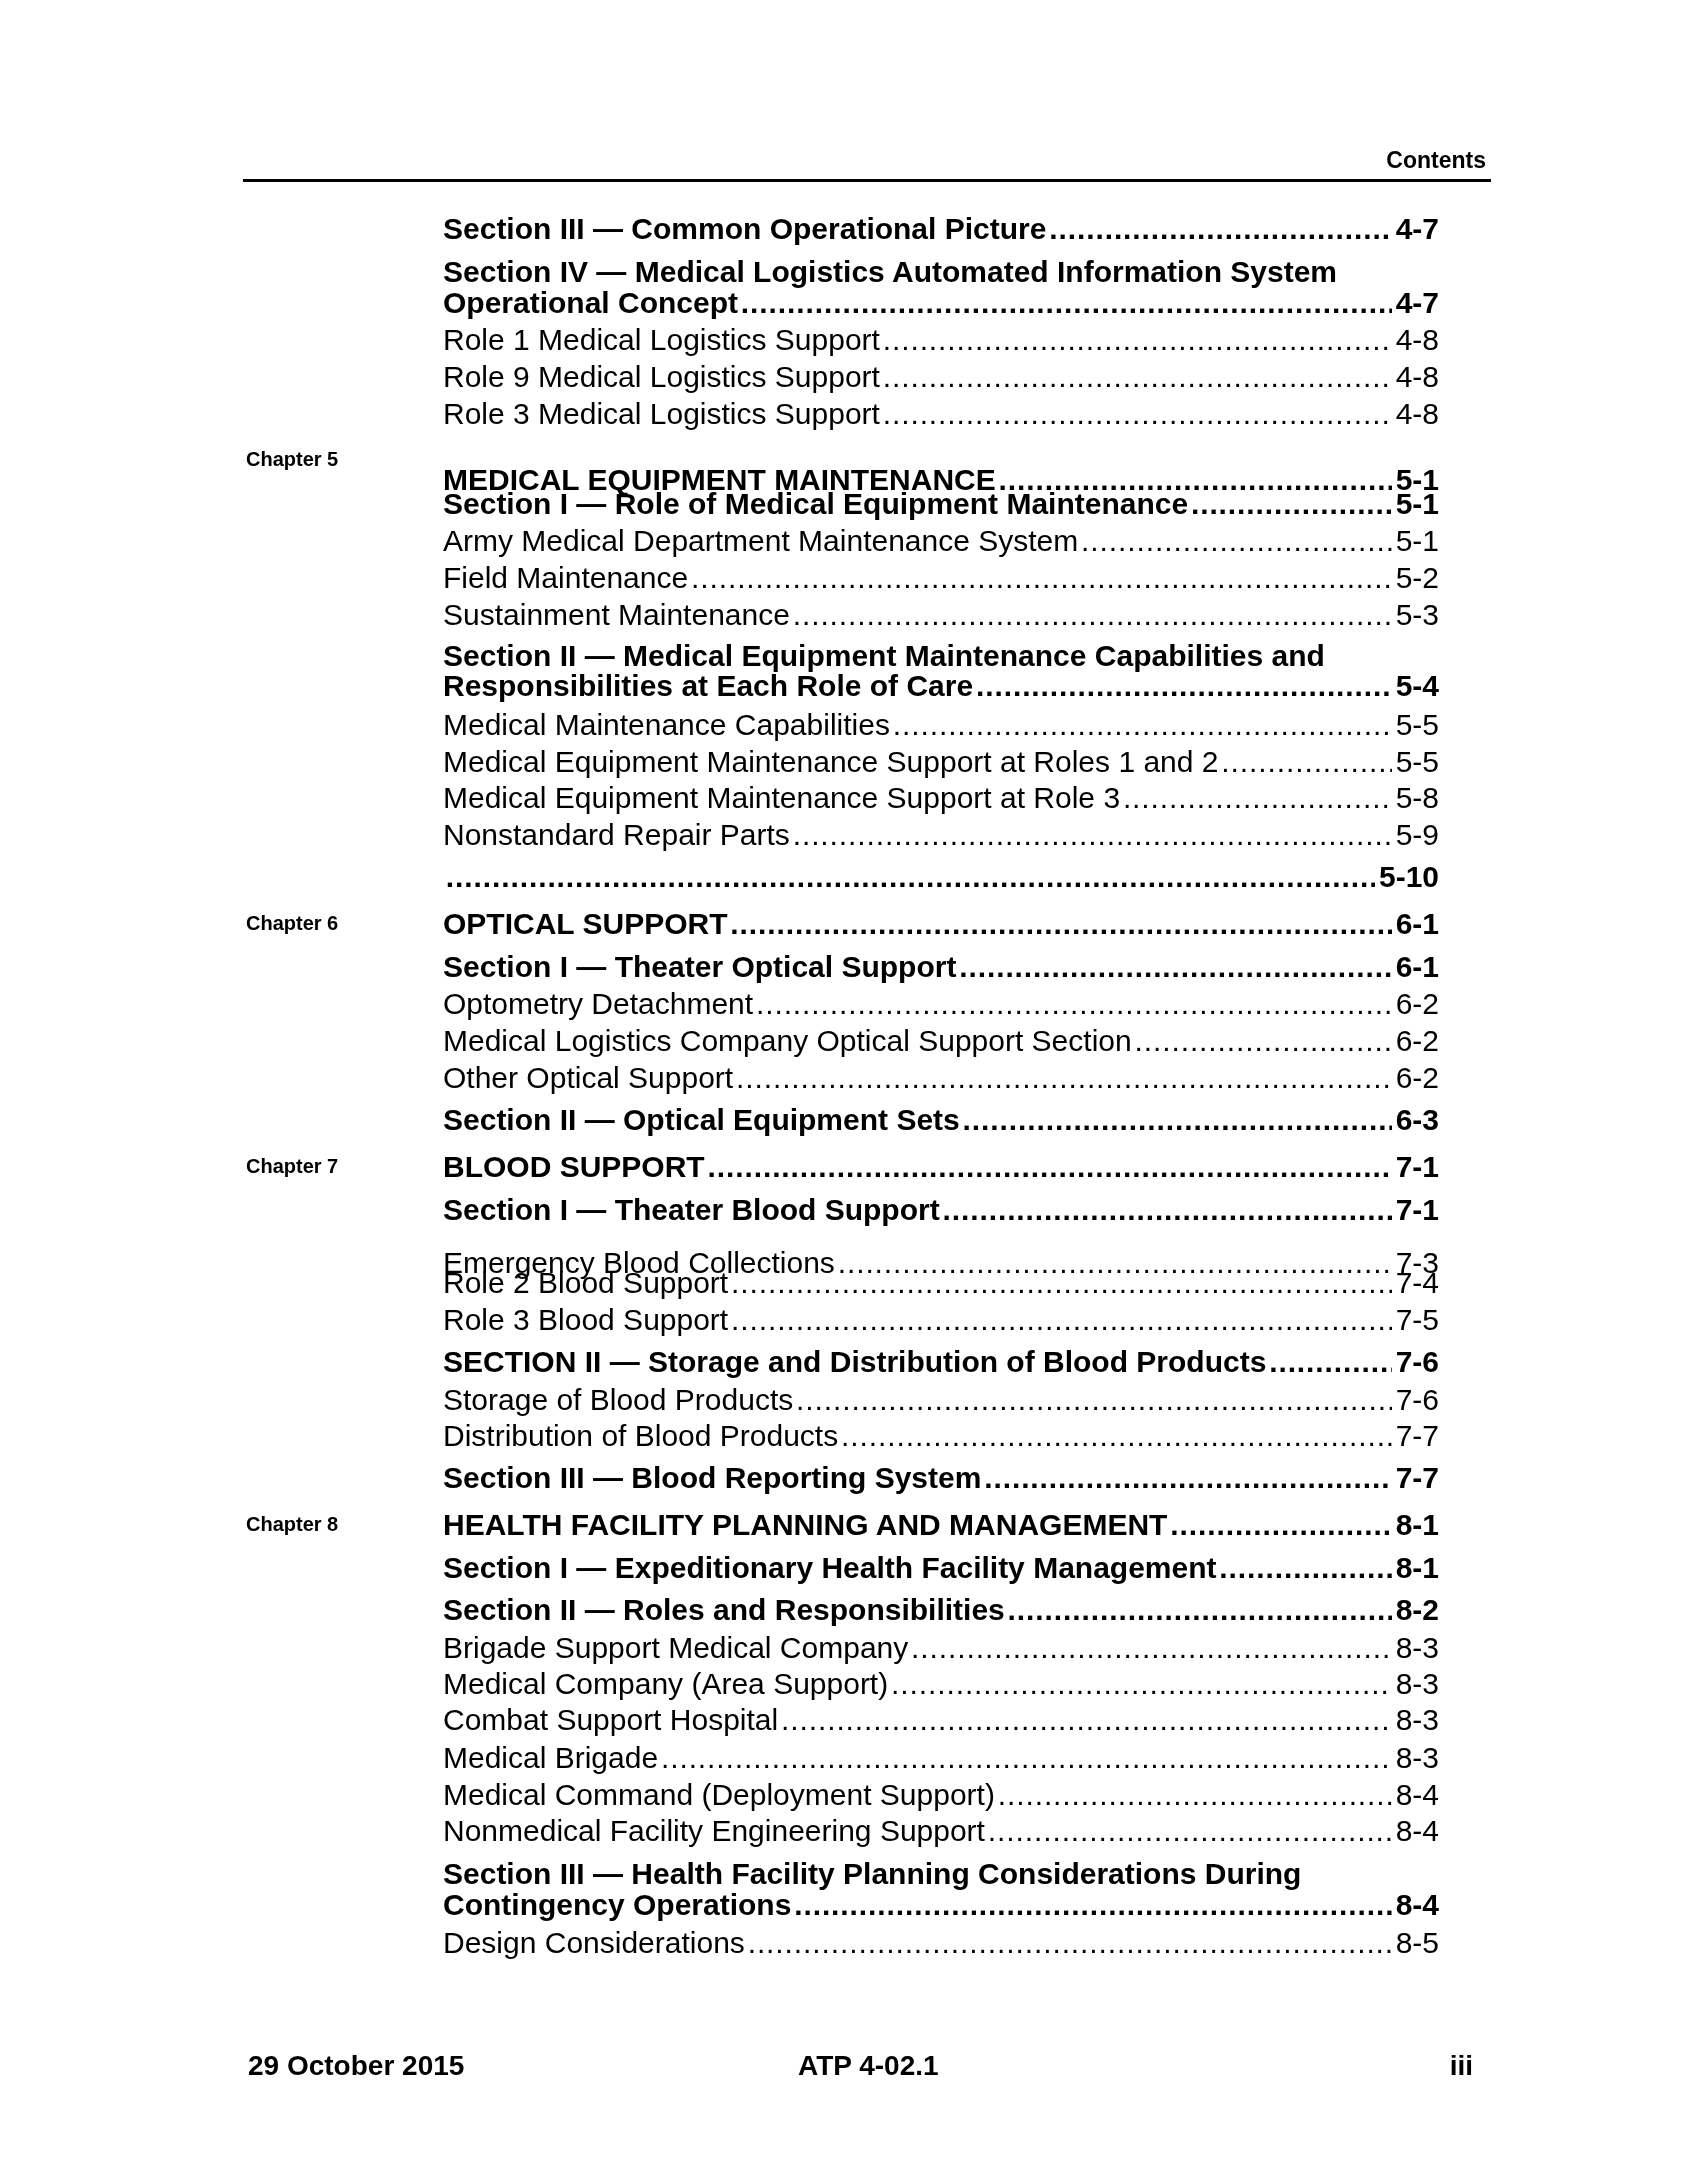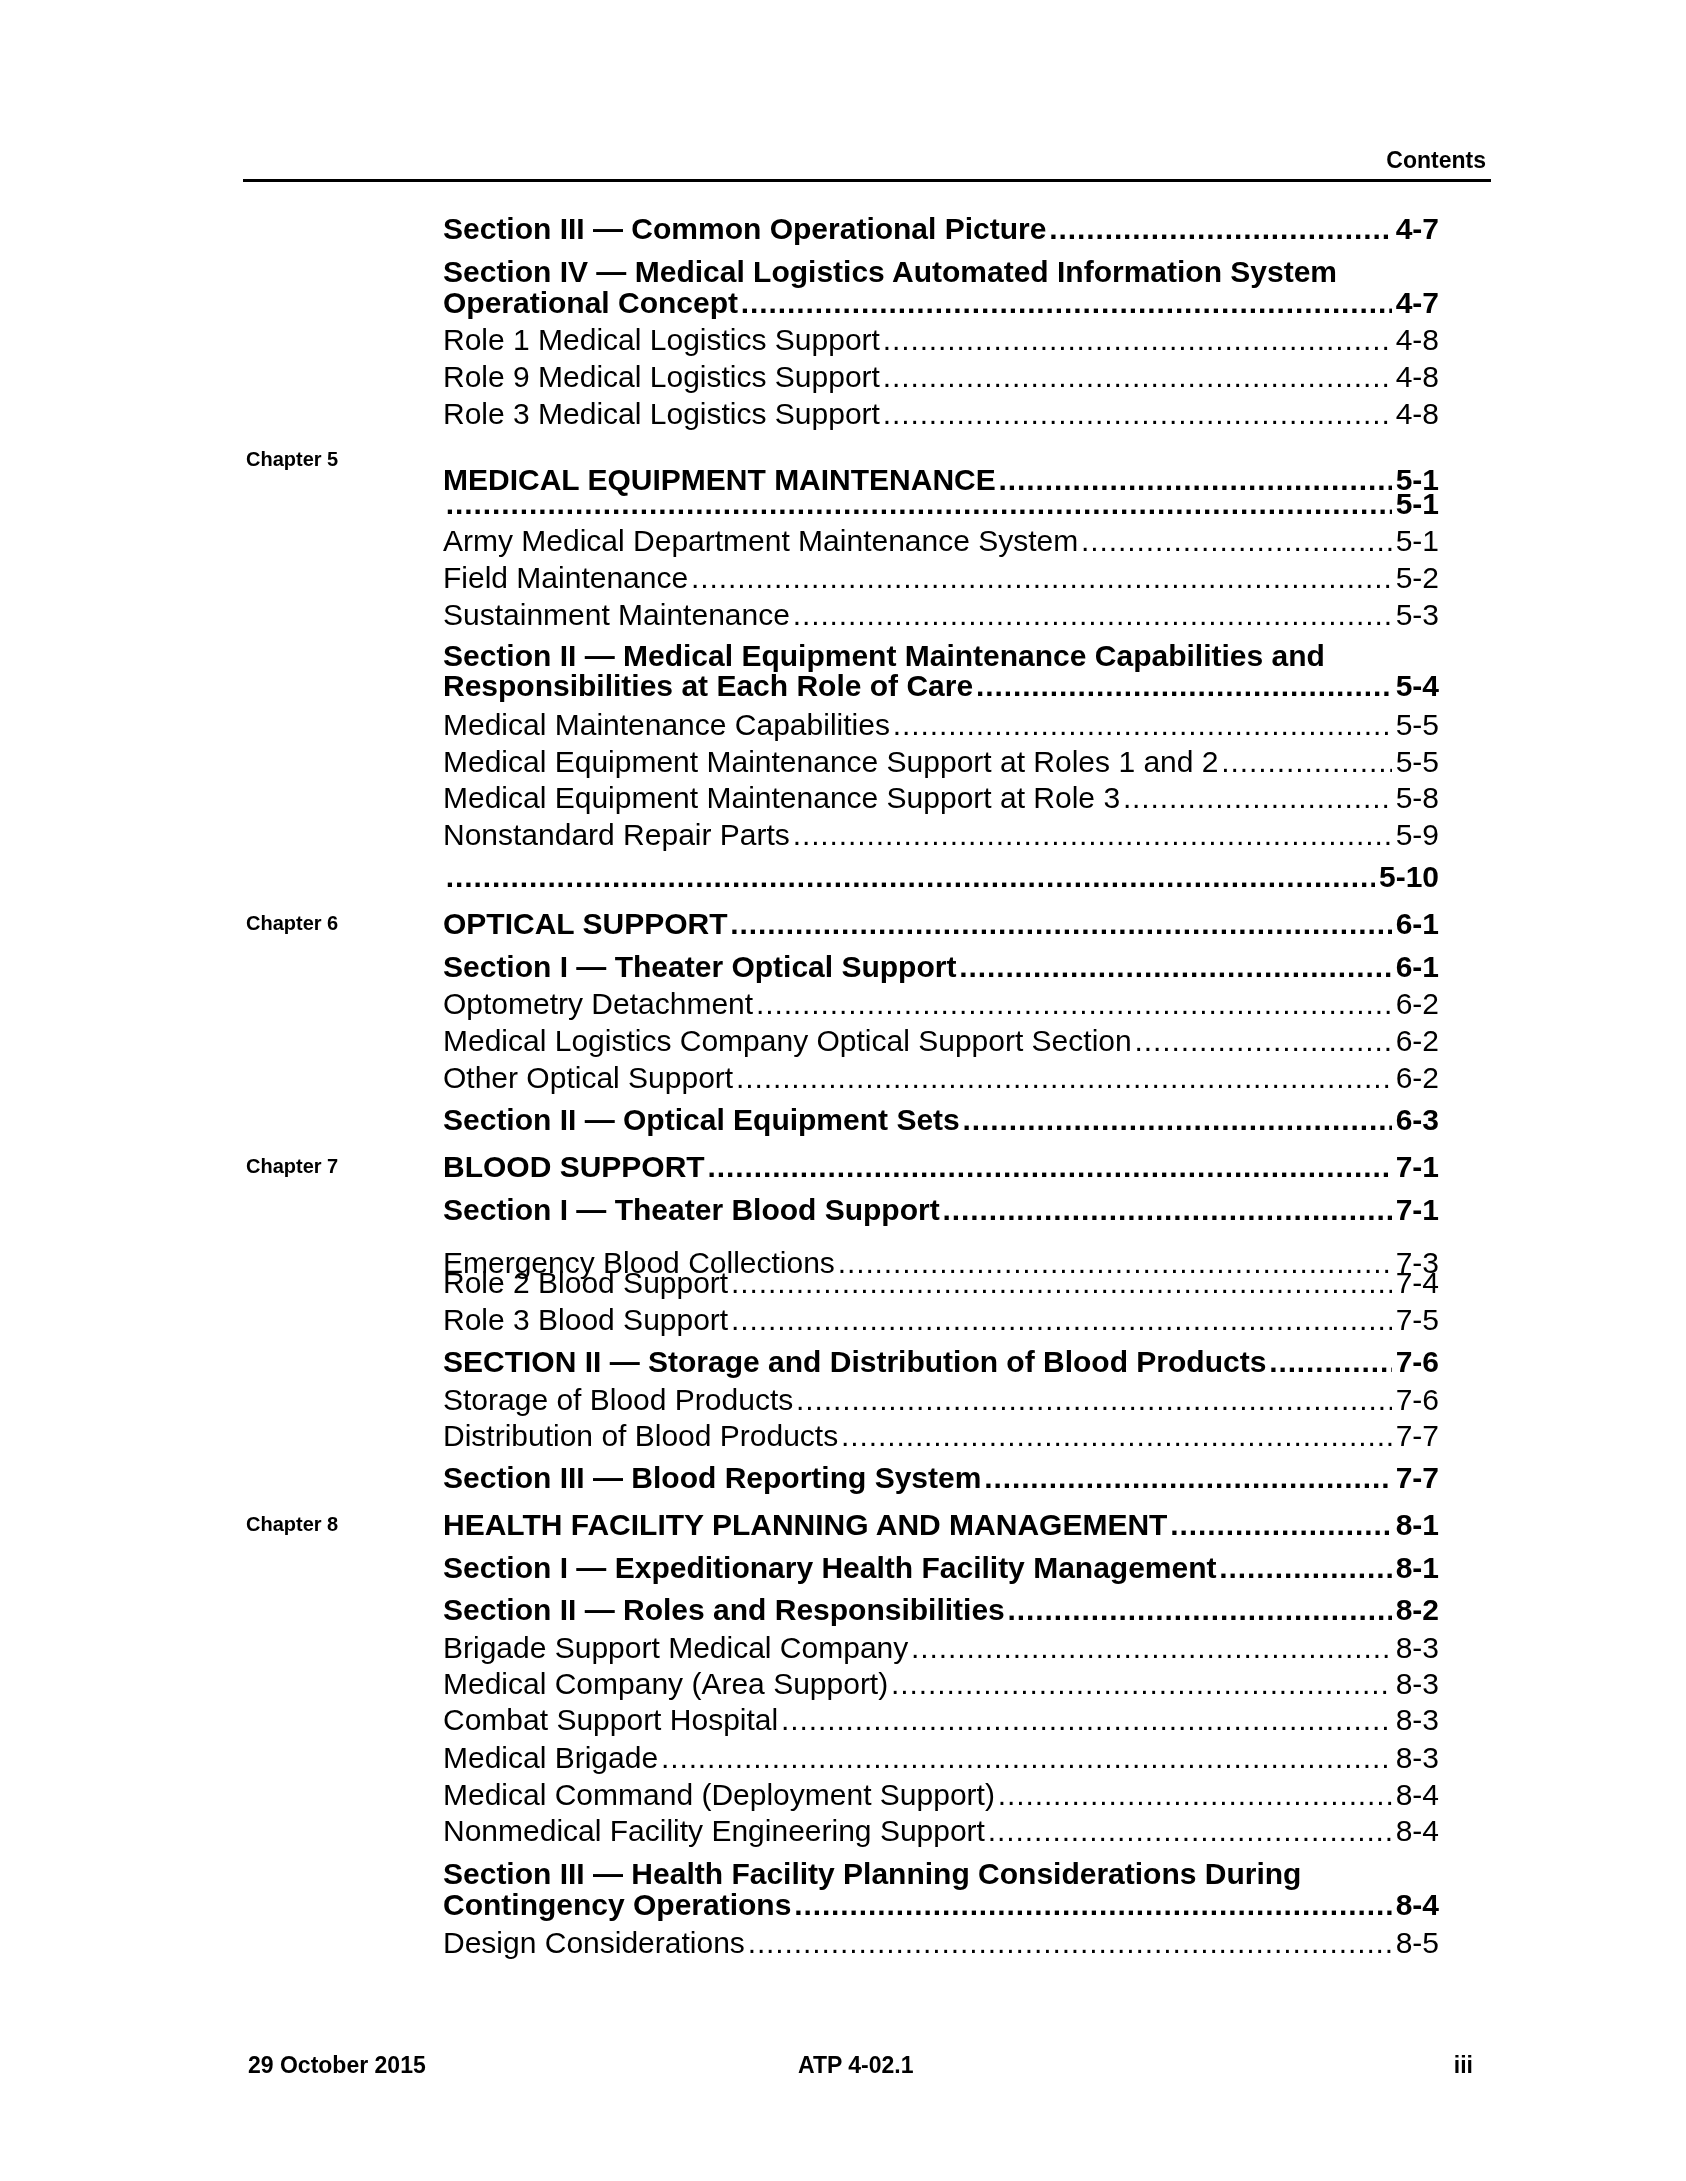--- a/index.html
+++ b/index.html
@@ -8,21 +8,21 @@
   .hdr-title { position: absolute; right: 200px; top: 147px; font-size: 23px; font-weight: bold; line-height: 27.5px; }
   .hdr-rule { position: absolute; left: 243px; top: 179px; width: 1248px; height: 2.8px; background: #000; }
   .row { position: absolute; left: 443px; width: 996px; height: 31px; line-height: 31px;
          font-size: 30px; display: flex; align-items: baseline; white-space: nowrap; }
   .row.bold { font-weight: bold; }
   .row .label { flex: 0 0 auto; }
   .row .leader { flex: 1 1 auto; overflow: hidden; margin: 0 3.7px 0 2.8px; letter-spacing: 0.9px; color: #000; }
   .row .leader::before { content: "........................................................................................................................................................................................................................................................"; }
   .row .page { flex: 0 0 auto; }
   .chapter { position: absolute; left: 246px; height: 31px; line-height: 31px; font-size: 20px; font-weight: bold; white-space: nowrap; }
-  .footer { position: absolute; top: 2052px; font-size: 23px; font-weight: bold; line-height: 27.5px; white-space: nowrap; }
+  .footer { position: absolute; top: 2052px; font-size: 28px; font-weight: bold; line-height: 27.5px; white-space: nowrap; }
   .footer.left { left: 248px; }
   .footer.center { left: 798px; text-align: center; }
   .footer.right { right: 213px; text-align: center; }
 </style>
 </head>
 <body>
 
 <div>
 
   <div class="hdr-title">Contents</div>
@@ -57,20 +57,21 @@
     <span class="page">4-8</span>
   </div>
 
   <div class="chapter" style="top:444px">Chapter 5</div>
   <div class="row bold" style="top:464px">
     <span class="label">MEDICAL EQUIPMENT MAINTENANCE</span>
     <span class="leader"></span>
     <span class="page">5-1</span>
   </div>
   <div class="row bold" style="top:488px">
+    <span class="label">Section I — Role of Medical Equipment Maintenance</span>
     <span class="leader"></span>
     <span class="page">5-1</span>
   </div>
   <div class="row" style="top:525px">
     <span class="label">Army Medical Department Maintenance System</span>
     <span class="leader"></span>
     <span class="page">5-1</span>
   </div>
   <div class="row" style="top:562px">
     <span class="label">Field Maintenance</span>

